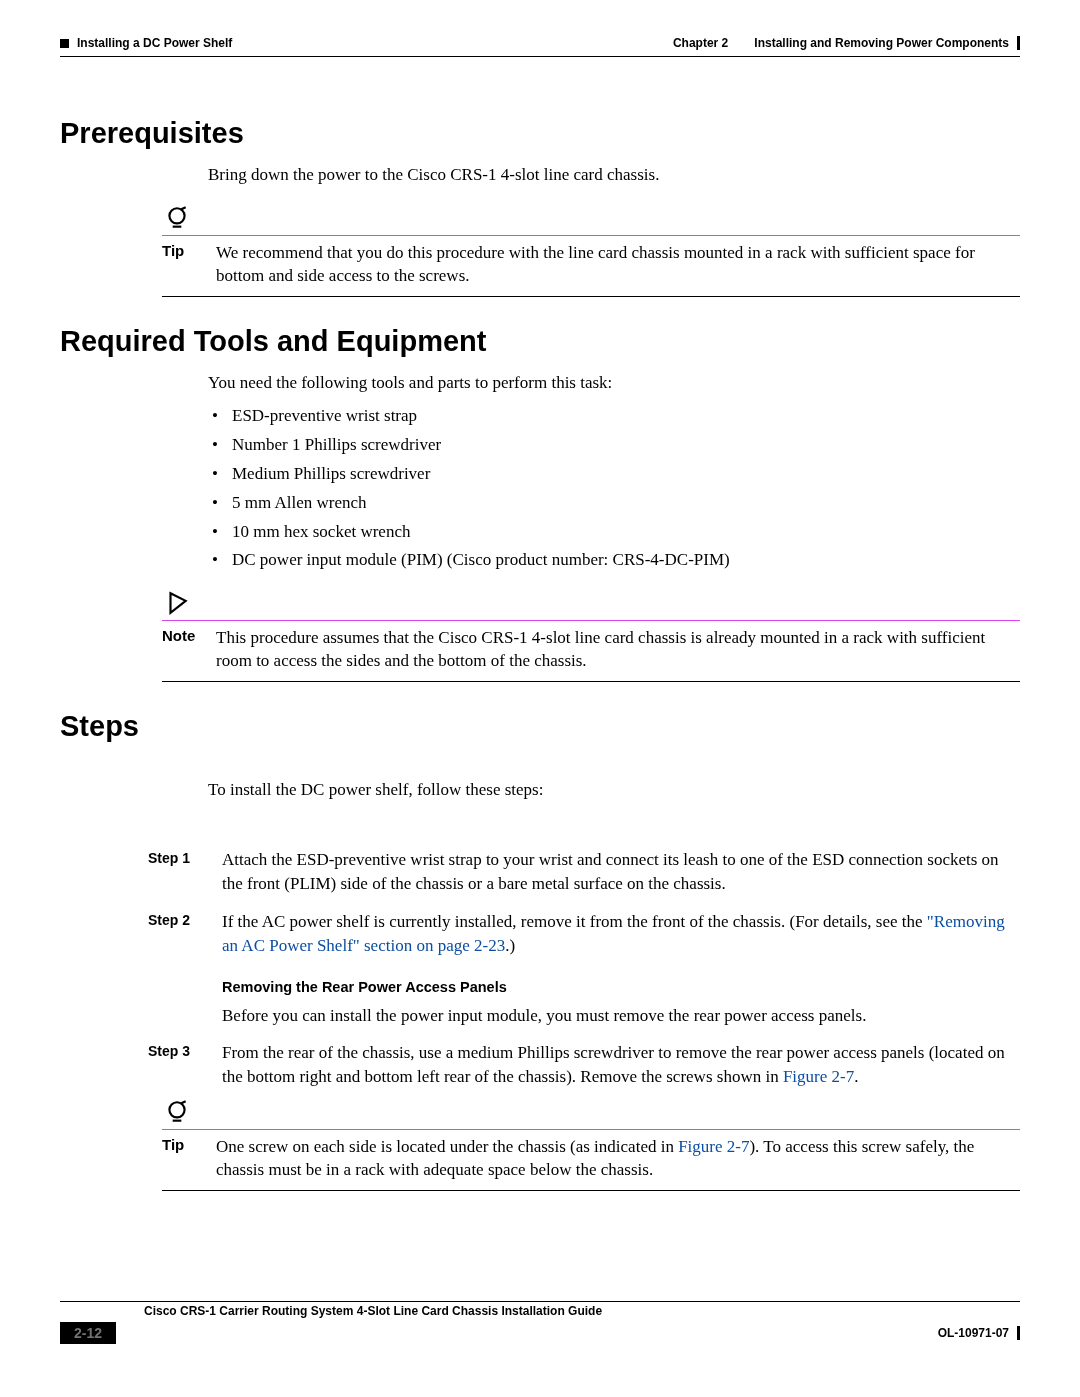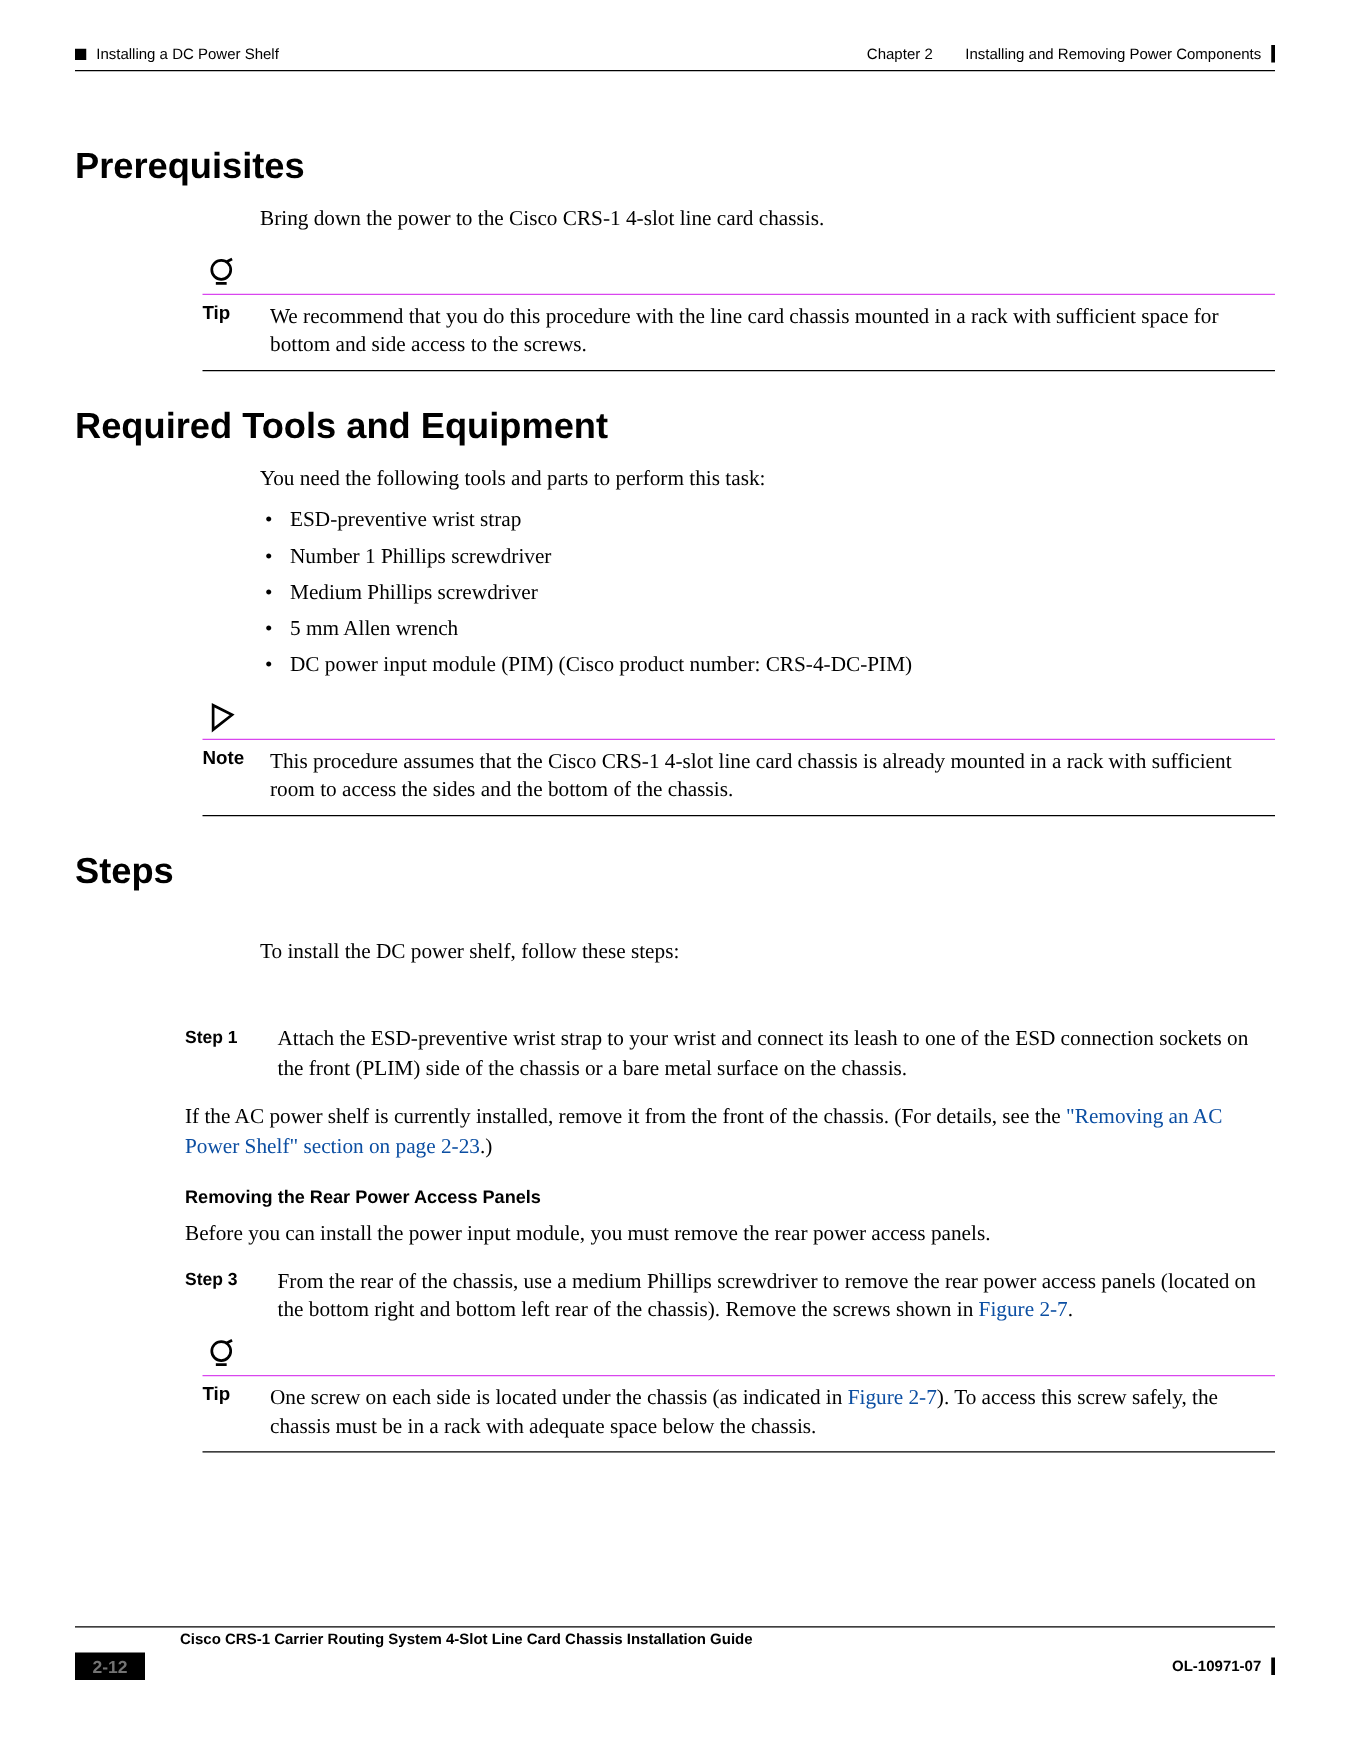--- a/index.html
+++ b/index.html
@@ -11,21 +11,21 @@
     font-size: 17px;
     color: #000;
     position: relative;
     padding: 36px 60px 40px 60px;
   }
   .header-row {
     display: flex;
     justify-content: space-between;
     align-items: flex-end;
     font-family: Arial, Helvetica, sans-serif;
-    font-weight: normal;
+    font-weight: bold;
     font-size: 12px;
     margin-bottom: 6px;
   }
   .header-left {
     display: flex;
     align-items: center;
     gap: 8px;
   }
   .header-right {
     display: flex;
@@ -200,20 +200,21 @@
 
 <h2 class="section">Required Tools and Equipment</h2>
 <div class="body-col">
   <p class="para">You need the following tools and parts to perform this task:</p>
 </div>
 <ul class="tools">
   <li>ESD-preventive wrist strap</li>
   <li>Number 1 Phillips screwdriver</li>
   <li>Medium Phillips screwdriver</li>
   <li>5 mm Allen wrench</li>
+  <li>10 mm hex socket wrench</li>
   <li>DC power input module (PIM) (Cisco product number: CRS-4-DC-PIM)</li>
 </ul>
 
 <div class="callout">
   <div class="callout-icon">
     <svg class="icon-svg" viewBox="0 0 24 24" fill="none" stroke="#000" stroke-width="2">
       <path d="M6 3 L20 10 L6 21 Z"></path>
     </svg>
   </div>
   <div class="callout-row">
@@ -230,20 +231,21 @@
   <p class="para">To install the DC power shelf, follow these steps:</p>
 </div>
 <div class="spacer-md"></div>
 
 <div class="step-block">
   <div class="step-label">Step 1</div>
   <div class="step-text">Attach the ESD-preventive wrist strap to your wrist and connect its leash to one of the ESD connection sockets on the front (PLIM) side of the chassis or a bare metal surface on the chassis.</div>
 </div>
 
 <div class="step-block">
+  <div class="step-label">Step 2</div>
   <div class="step-text">
     <span>If the AC power shelf is currently installed, remove it from the front of the chassis. (For details, see the </span><span class="link">"Removing an AC Power Shelf" section on page 2-23</span><span>.)</span>
     <div class="subhead">Removing the Rear Power Access Panels</div>
     <div>Before you can install the power input module, you must remove the rear power access panels.</div>
   </div>
 </div>
 
 <div class="step-block">
   <div class="step-label">Step 3</div>
   <div class="step-text">

